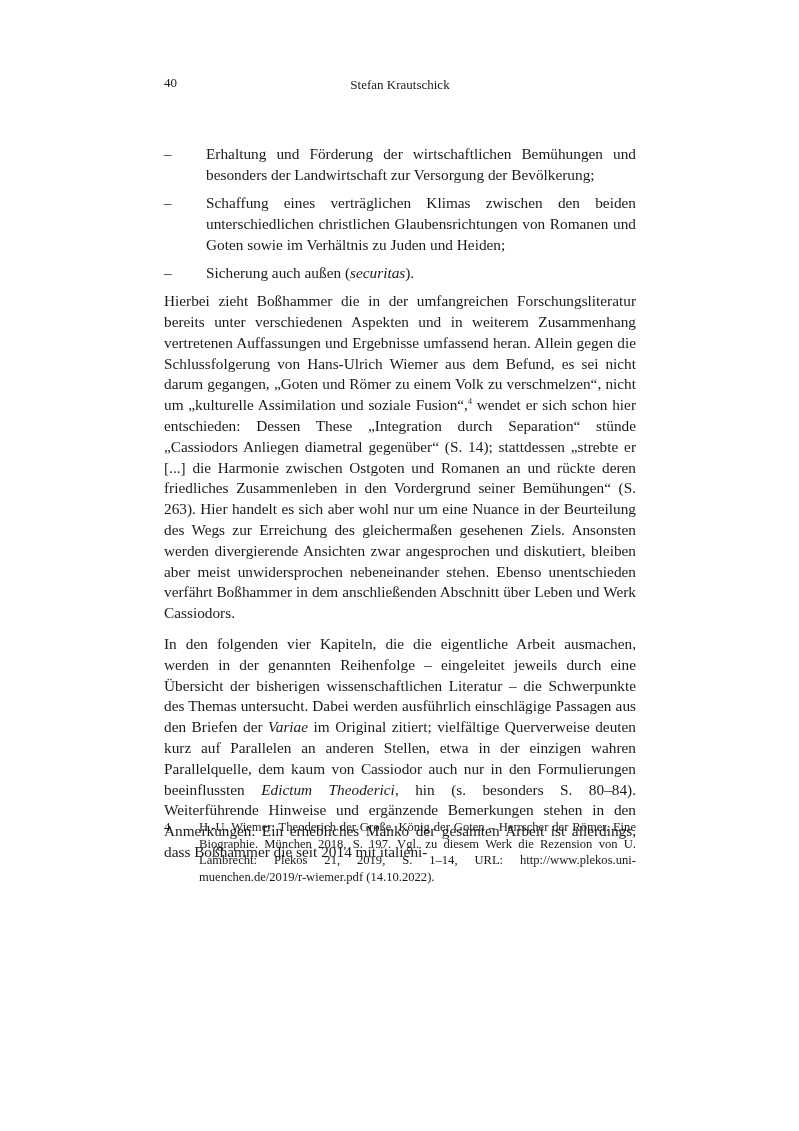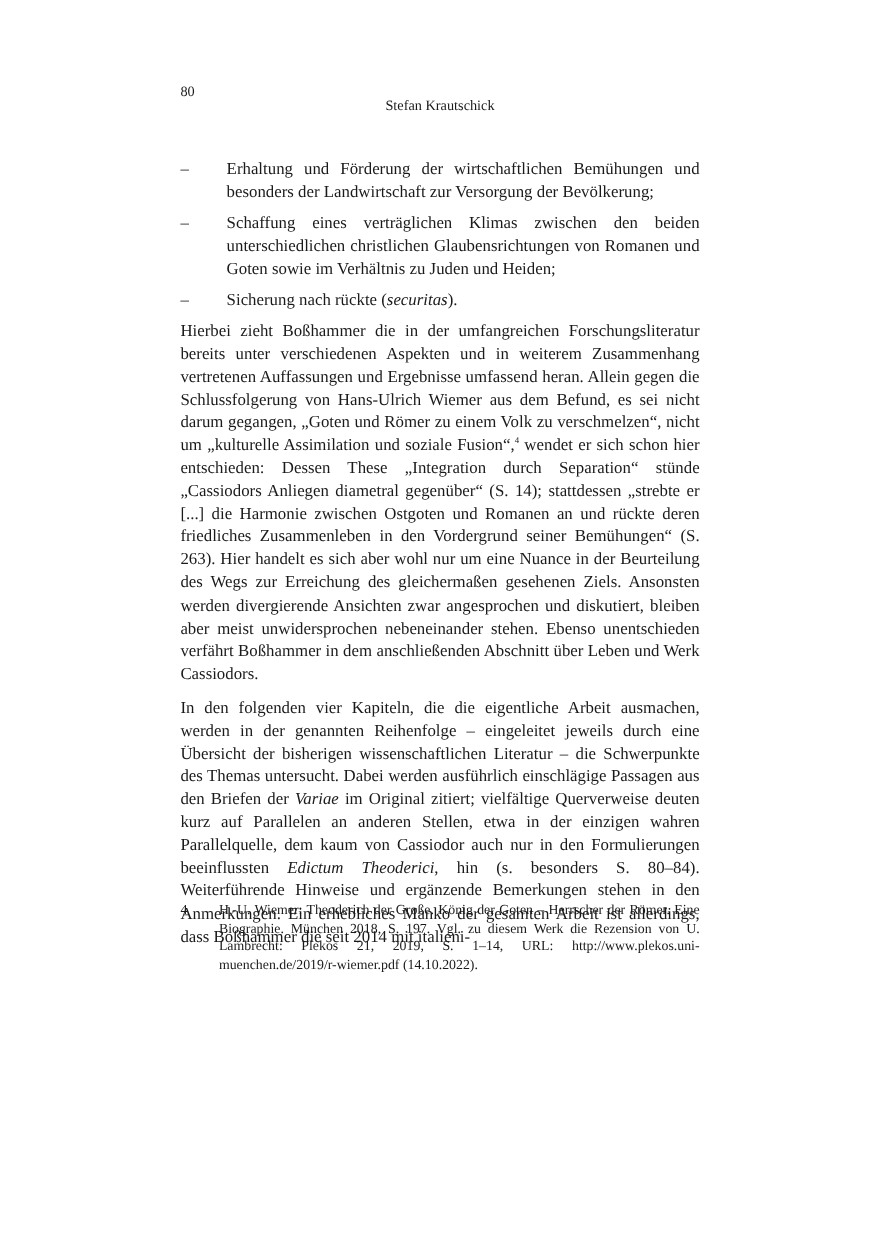--- a/index.html
+++ b/index.html
@@ -1,52 +1,52 @@
 <!DOCTYPE html>
 <html><head>
 <meta charset="utf-8">
 <style>
   html, body { margin: 0; padding: 0; background: #ffffff; }
   body { width: 799px; height: 1131px; position: relative; overflow: hidden;
          font-family: "Liberation Serif", "DejaVu Serif", serif; color: #1a1a1a; }
   .header { position: absolute; top: 75px; left: 164px; width: 472px; height: 20px; font-size: 13px; }
   .page-num { position: absolute; left: 0; top: 0; }
-  .running-head { position: absolute; left: 0; width: 472px; text-align: center; top: 13px; }
+  .running-head { position: absolute; left: 0; width: 472px; text-align: center; top: 2px; }
   .body-text { position: absolute; top: 144px; left: 164px; width: 472px; font-size: 15.3px; line-height: 20.8px; }
   .dash-item { position: relative; padding-left: 42px; margin-bottom: 7.5px; text-align: justify; }
   .dash { position: absolute; left: 0; top: 0; }
   .para { text-align: justify; margin: 0 0 10px 0; hyphens: manual; }
   .list { margin-bottom: 6px; }
   .footnotes { position: absolute; top: 819px; left: 164px; width: 472px; font-size: 12.6px; line-height: 16.5px; }
   .fn { position: relative; padding-left: 35px; text-align: justify; }
   .fn-num { position: absolute; left: 0; top: 0; }
   sup { font-size: 8px; line-height: 0; vertical-align: 6px; }
   i { }
 </style>
 </head>
 <body>
 
 <div class="header">
-  <span class="page-num">80</span>
+  <span class="page-num">40</span>
   <span class="running-head">Stefan Krautschick</span>
 </div>
 
 <div class="body-text">
   <div class="list">
     <div class="dash-item">
       <span class="dash">–</span>
       <span>Erhaltung und Förderung der wirtschaftlichen Bemühungen und besonders der Landwirtschaft zur Versorgung der Bevölkerung;</span>
     </div>
     <div class="dash-item">
       <span class="dash">–</span>
       <span>Schaffung eines verträglichen Klimas zwischen den beiden unterschiedlichen christlichen Glaubensrichtungen von Romanen und Goten sowie im Verhältnis zu Juden und Heiden;</span>
     </div>
     <div class="dash-item">
       <span class="dash">–</span>
-      <span>Sicherung nach rückte (</span><i>securitas</i><span>).</span>
+      <span>Sicherung auch außen (</span><i>securitas</i><span>).</span>
     </div>
   </div>
 
   <p class="para">
     <span>Hierbei zieht Boßhammer die in der umfangreichen Forschungsliteratur bereits unter verschiedenen Aspekten und in weiterem Zusammenhang vertretenen Auffassungen und Ergebnisse umfassend heran. Allein gegen die Schlussfolgerung von Hans-Ulrich Wiemer aus dem Befund, es sei nicht darum gegangen, „Goten und Römer zu einem Volk zu verschmelzen“, nicht um „kulturelle Assimilation und soziale Fusion“,</span><sup>4</sup><span> wendet er sich schon hier entschieden: Dessen These „Integration durch Separation“ stünde „Cassiodors Anliegen diametral gegenüber“ (S. 14); stattdessen „strebte er [...] die Harmonie zwischen Ostgoten und Romanen an und rückte deren friedliches Zusammenleben in den Vordergrund seiner Bemühungen“ (S. 263). Hier handelt es sich aber wohl nur um eine Nuance in der Beurteilung des Wegs zur Erreichung des gleichermaßen gesehenen Ziels. Ansonsten werden divergierende Ansichten zwar angesprochen und diskutiert, bleiben aber meist unwidersprochen nebeneinander stehen. Ebenso unentschieden verfährt Boßhammer in dem anschließenden Abschnitt über Leben und Werk Cassiodors.</span>
   </p>
 
   <p class="para">
     <span>In den folgenden vier Kapiteln, die die eigentliche Arbeit ausmachen, werden in der genannten Reihenfolge – eingeleitet jeweils durch eine Übersicht der bisherigen wissenschaftlichen Literatur – die Schwerpunkte des Themas untersucht. Dabei werden ausführlich einschlägige Passagen aus den Briefen der </span><i>Variae</i><span> im Original zitiert; vielfältige Querverweise deuten kurz auf Parallelen an anderen Stellen, etwa in der einzigen wahren Parallelquelle, dem kaum von Cassiodor auch nur in den Formulierungen beeinflussten </span><i>Edictum Theoderici</i><span>, hin (s. besonders S. 80–84). Weiterführende Hinweise und ergänzende Bemerkungen stehen in den Anmerkungen. Ein erhebliches Manko der gesamten Arbeit ist allerdings, dass Boßhammer die seit 2014 mit italieni-</span>
   </p>

